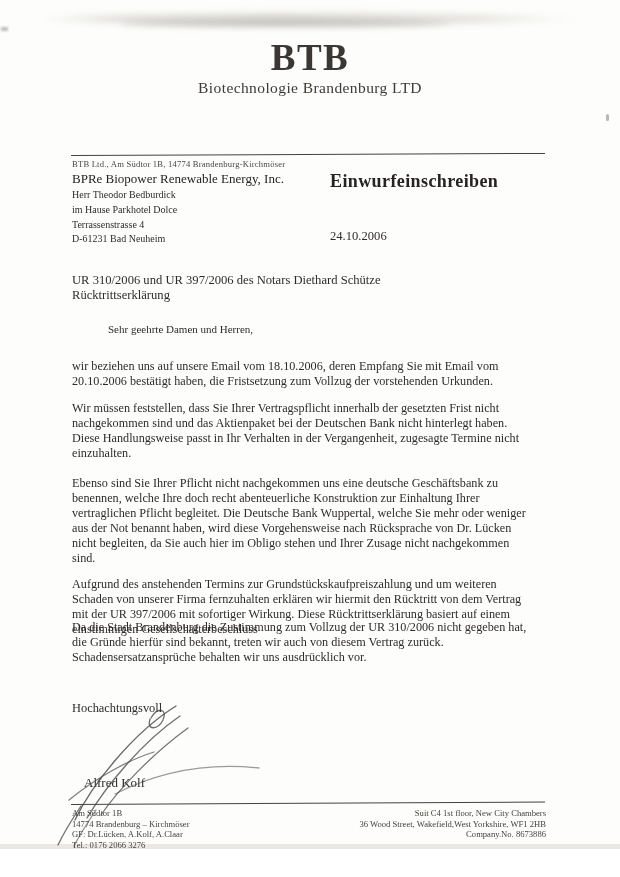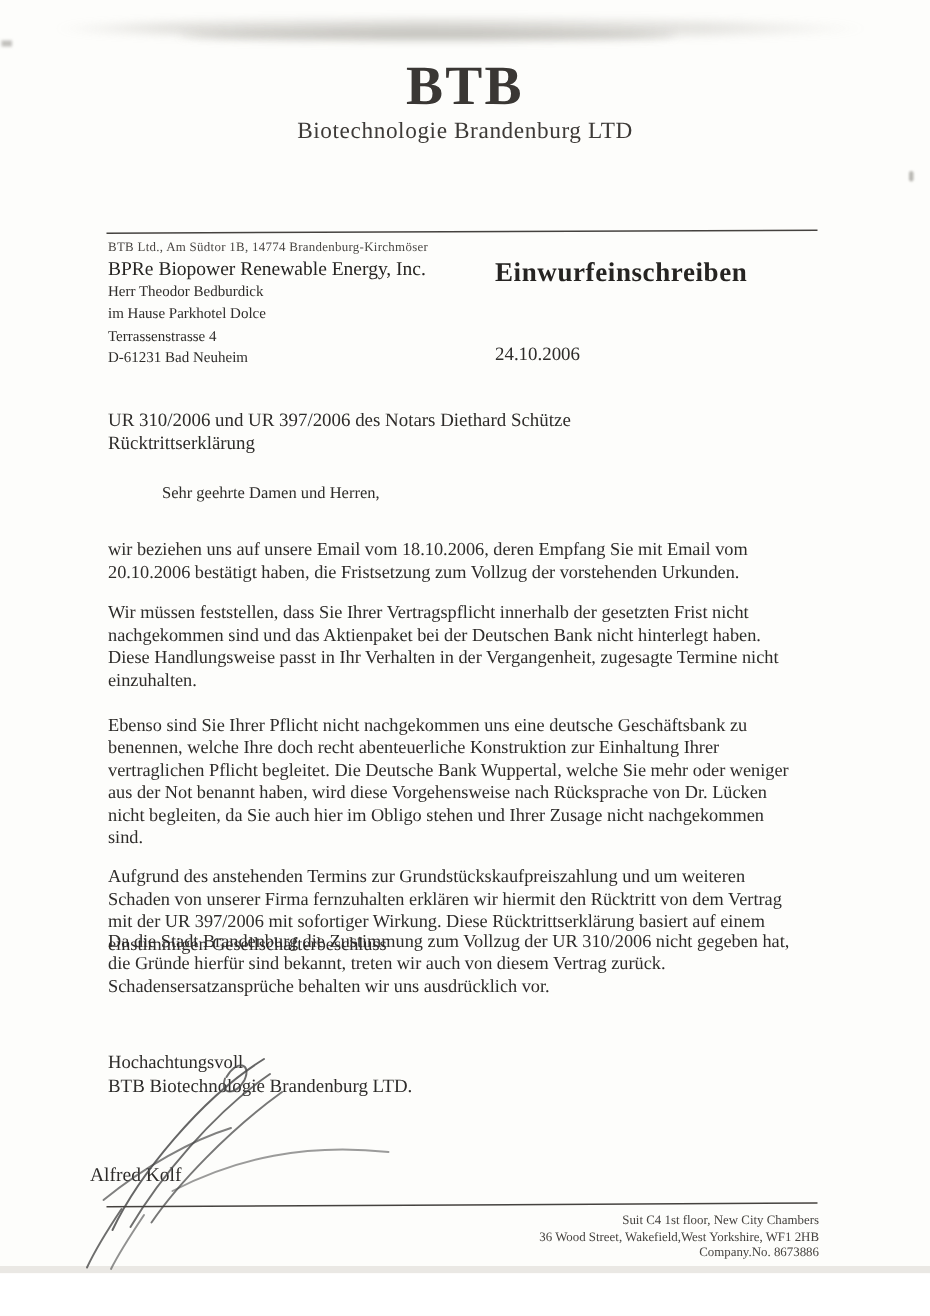--- a/index.html
+++ b/index.html
@@ -29,21 +29,21 @@
   .recipient-company{top:171px;left:72px;font-size:13px;font-weight:400;color:#262422;}
   .recipient-address{top:188px;left:72px;font-size:10px;line-height:14.8px;}
   .delivery{top:171px;left:330px;font-size:18px;font-weight:700;letter-spacing:0.4px;color:#262422;}
   .date{top:229px;left:330px;font-size:12.6px;}
   .subject{top:273px;left:72px;font-size:12.6px;line-height:15px;}
   .salutation{top:323px;left:72px;font-size:11px;margin-left:36px;}
   .para{left:72px;width:522px;font-size:12.2px;line-height:15px;}
   .p1{top:359px;} .p2{top:401px;} .p3{top:476px;} .p4{top:577px;} .p5{top:620px;}
   .valediction{top:701px;left:72px;font-size:12.4px;}
   .closing-company{top:717px;left:72px;font-size:12.6px;}
-  .signer{top:775px;left:60px;font-size:13px;}
+  .signer{top:775px;left:84px;font-size:13px;}
   .sig-svg{top:698px;left:52px;pointer-events:none;}
   .footer-block{font-size:8.6px;line-height:10.6px;color:#45423f;}
   .footer-left{top:808px;left:72px;}
   .footer-right{top:808px;left:300px;width:246px;text-align:right;}
   
   .smudge-top{
     top:13px;left:35px;width:545px;height:12px;border-radius:50%;
     background:linear-gradient(90deg,rgba(170,167,160,0) 0%,rgba(170,167,160,.55) 14%,rgba(150,147,140,.6) 45%,rgba(170,167,160,.5) 80%,rgba(170,167,160,0) 100%);
     filter:blur(3px);opacity:.55;
   }
@@ -102,35 +102,38 @@
 einzuhalten.</div>
     <div class="abs para p4 preline">Aufgrund des anstehenden Termins zur Grundstückskaufpreiszahlung und um weiteren
 Schaden von unserer Firma fernzuhalten erklären wir hiermit den Rücktritt von dem Vertrag
 mit der UR 397/2006 mit sofortiger Wirkung. Diese Rücktrittserklärung basiert auf einem
 einstimmigen Gesellschafterbeschluss</div>
     <div class="abs para p5 preline">Da die Stadt Brandenburg die Zustimmung zum Vollzug der UR 310/2006 nicht gegeben hat,
 die Gründe hierfür sind bekannt, treten wir auch von diesem Vertrag zurück.
 Schadensersatzansprüche behalten wir uns ausdrücklich vor.</div>
 
     <div class="abs valediction">Hochachtungsvoll</div>
-    <div class="abs closing-company">BTB Biotechnologie Brandenburg LTD.</div>
     <div class="abs signer">Alfred Kolf</div>
 
     <svg class="abs sig-svg" width="280" height="150" viewBox="0 0 280 150">
       <g fill="none" stroke="#4a4a4a" stroke-width="1.3" stroke-linecap="round">
         <path d="M23,122 C40,86 82,34 124,8" opacity="0.85"></path>
         <path d="M35,120 C54,88 90,44 128,18" opacity="0.8"></path>
         <path d="M49,117 C66,92 100,56 136,30" opacity="0.75"></path>
         <path d="M17,102 C44,80 76,62 102,54" opacity="0.7"></path>
         <path d="M63,96 C106,74 152,64 207,70" opacity="0.55"></path>
         <path d="M99,20 C106,8 116,11 111,22 C106,32 94,33 98,21" opacity="0.8"></path>
         <path d="M29,108 C21,120 13,132 6,147" opacity="0.8"></path>
         <path d="M44,112 C36,124 28,136 22,148" opacity="0.6"></path>
       </g>
     </svg>
 
     <div class="abs rule rule-footer"></div>
+    <div class="abs footer-block footer-left preline">Am Südtor 1B
+14774 Brandenburg – Kirchmöser
+GF: Dr.Lücken, A.Kolf, A.Claar
+Tel.: 0176 2066 3276</div>
     <div class="abs footer-block footer-right preline">Suit C4 1st floor, New City Chambers
 36 Wood Street, Wakefield,West Yorkshire, WF1 2HB
 Company.No.  8673886</div>
 
   </div>
 </div>
 
 </body></html>

